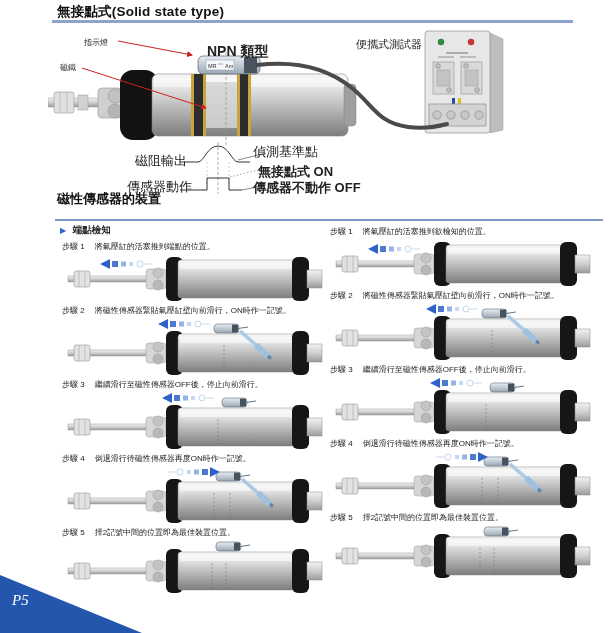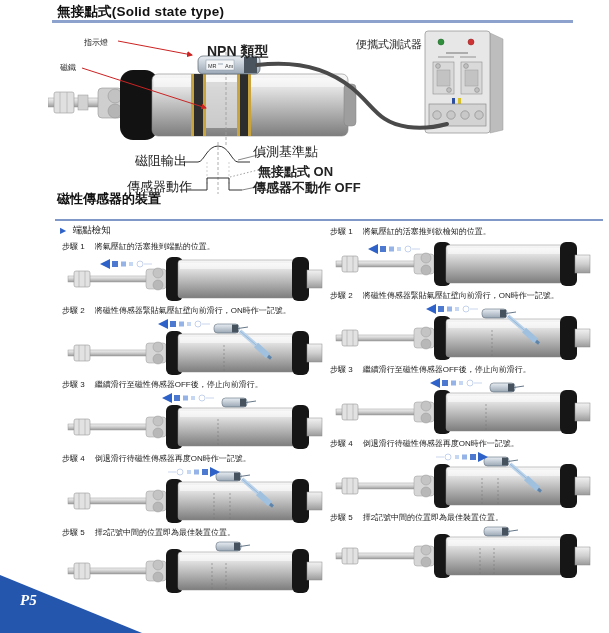--- a/index.html
+++ b/index.html
@@ -9,28 +9,28 @@
   .title{position:absolute;left:57px;top:3px;font-size:13.5px;font-weight:bold;color:#111;letter-spacing:.2px;}
   .rule1{position:absolute;left:52px;top:20px;width:521px;height:3px;background:#8da2cd;}
   .lab{position:absolute;font-size:8px;color:#222;white-space:nowrap;}
   .lab.b{font-weight:bold;font-size:14px;}
   .desc{position:absolute;left:336px;top:137px;width:267px;font-size:8px;line-height:1.62;color:#333;}
   .wave{position:absolute;left:125px;top:140px;width:240px;height:58px;}
   .wave .wl{position:absolute;font-size:13px;color:#222;white-space:nowrap;}
   .sec-title{position:absolute;left:57px;top:190px;font-size:13px;font-weight:bold;color:#111;}
   .rule2{position:absolute;left:55px;top:219px;width:548px;height:2px;background:#8098c8;}
   .col{position:absolute;}
-  .heading{font-size:9.5px;font-weight:normal;color:#222;margin:0 0 5px 0;}
+  .heading{font-size:9.5px;font-weight:bold;color:#222;margin:0 0 5px 0;}
   .heading .tri{color:#2e62c8;font-size:8px;margin-right:4px;}
   .step{display:flex;gap:10px;font-size:8px;color:#222;margin:3px 0 3px 2px;line-height:1.25;}
   .step .lbl{font-weight:normal;white-space:nowrap;}
   .fig{display:block;margin:0 0 2px 6px;}
   .p5tab{position:absolute;left:0;top:575px;width:142px;height:58px;background:#2456ad;
          clip-path:polygon(0 0,0 100%,100% 100%);}
-  .p5txt{position:absolute;left:20px;top:592px;color:#fff;font-size:15px;font-weight:bold;font-style:italic;
+  .p5txt{position:absolute;left:12px;top:592px;color:#fff;font-size:15px;font-weight:normal;font-style:italic;
          font-family:"Liberation Serif","DejaVu Serif",serif;}
 </style>
 </head>
 <body>
 
 <svg width="0" height="0" style="position:absolute" aria-hidden="true">
 <defs>
   <linearGradient id="gMetal" x1="0" x2="0" y1="0" y2="1">
     <stop offset="0" stop-color="#f8f8f8"></stop>
         <stop offset=".25" stop-color="#e0e0e0"></stop>

